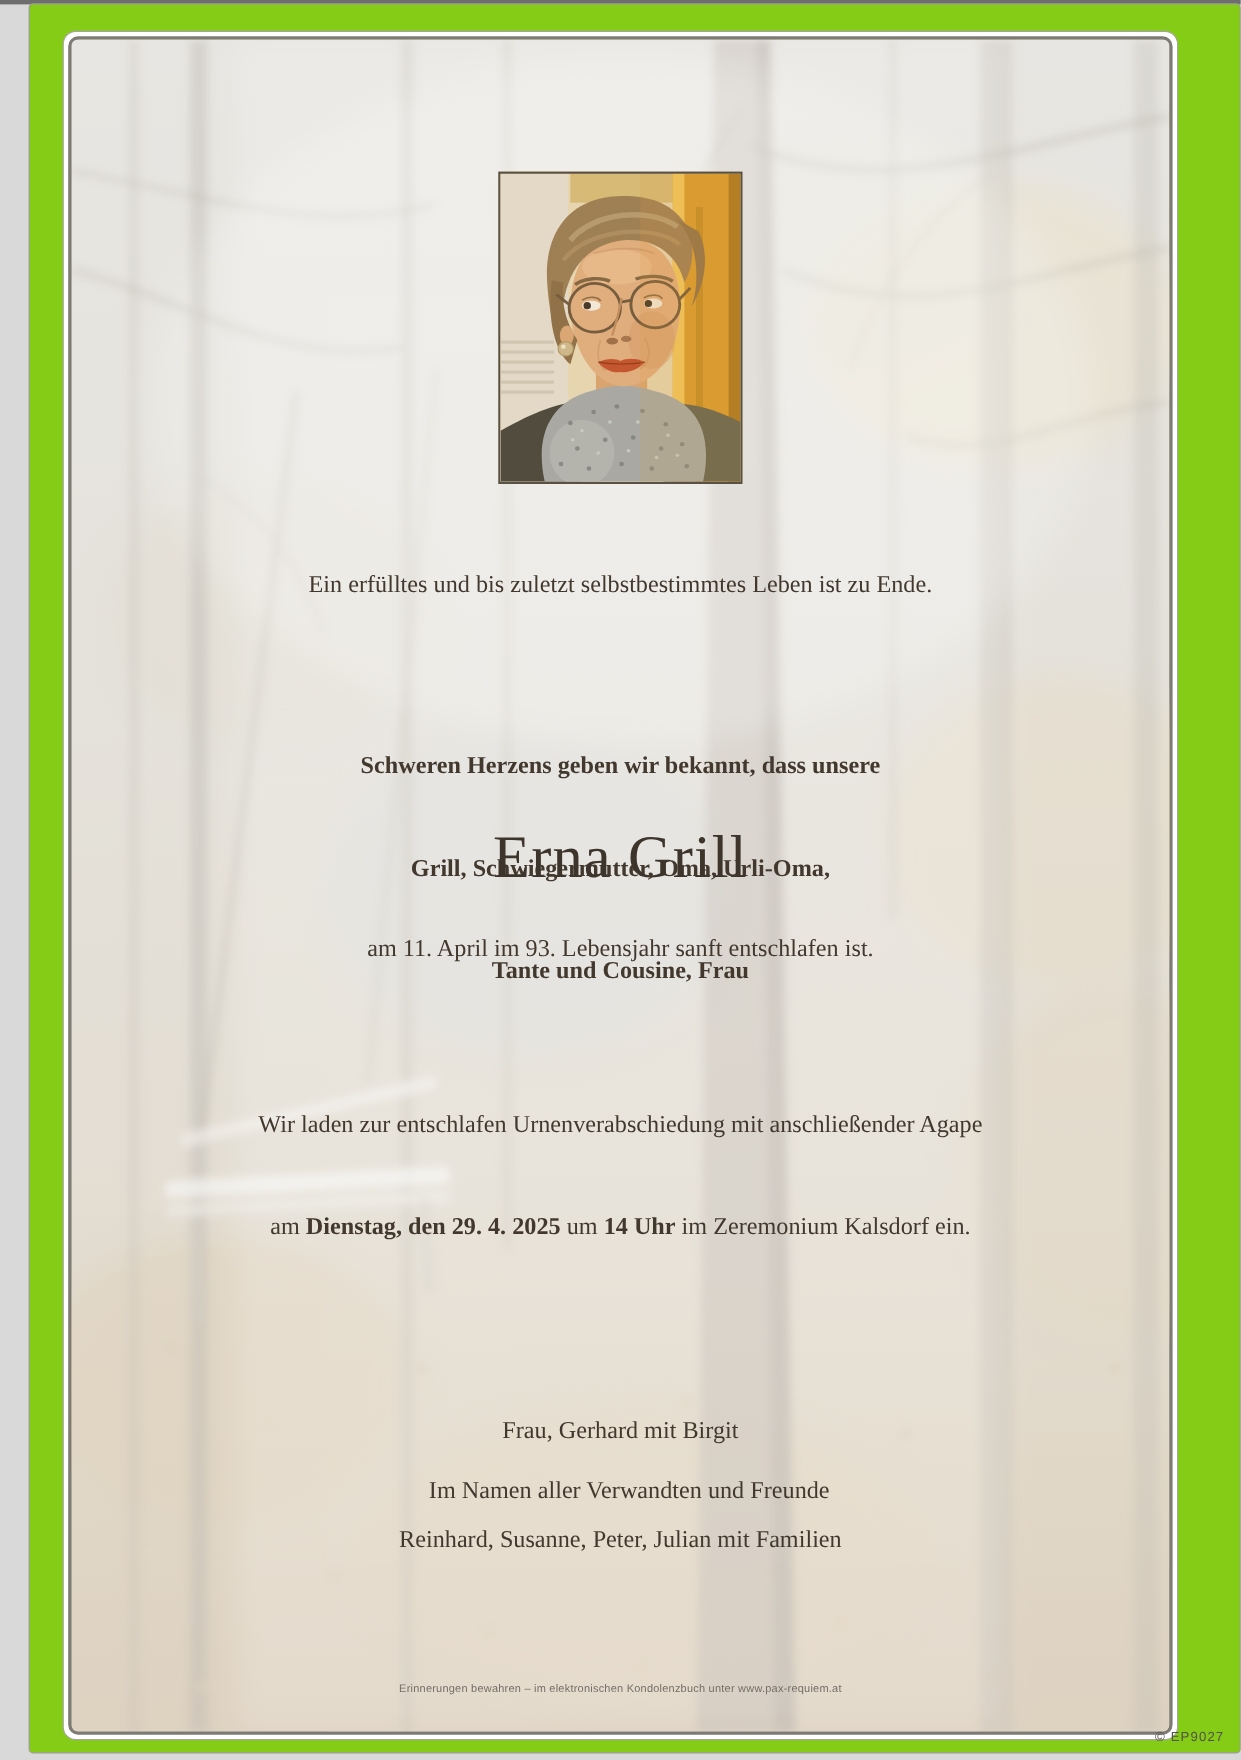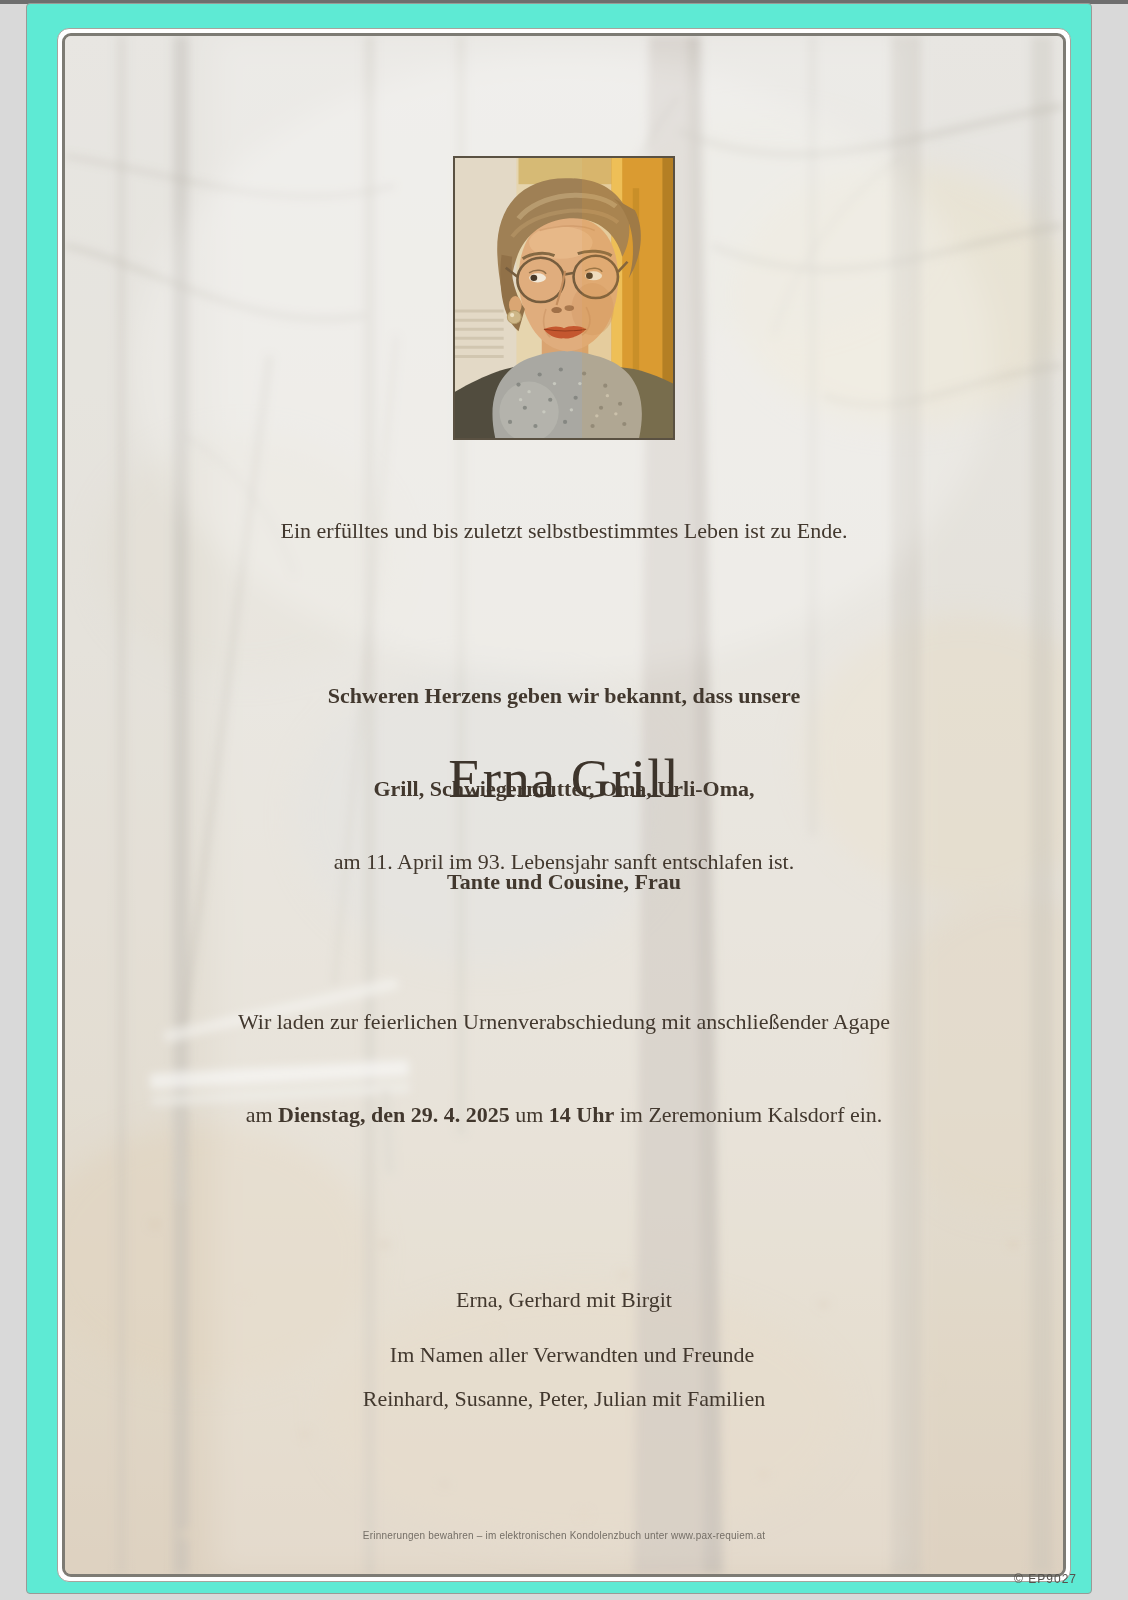--- a/index.html
+++ b/index.html
@@ -5,21 +5,21 @@
   html,body{margin:0;padding:0;}
   body{
     width:1128px;height:1600px;position:relative;
     background:#d9d9d9;
     font-family:"Liberation Serif","DejaVu Serif",serif;
     overflow:hidden;
   }
   .top-edge{position:absolute;left:0;top:0;width:1128px;height:4px;background:#6e6e6e;}
   .page{
     position:absolute;left:26px;top:3px;width:1064px;height:1589px;
-    background:#5eead4;border:1px solid #9a9a96;border-radius:4px;
+    background:#84cc16;border:1px solid #9a9a96;border-radius:4px;padding-left:36px;
   }
   .card-outer{
     position:absolute;left:30px;top:24px;width:1012px;height:1552px;
     border:1px solid #a6a49e;border-radius:12px;background:#ffffff;
   }
   .card-inner{
     position:absolute;left:4px;top:4px;right:4px;bottom:4px;
     border:3px solid #7d7b74;border-radius:9px;overflow:hidden;
     background:#d4d0c7;
   }
@@ -256,27 +256,27 @@
           <div>Schweren Herzens geben wir bekannt, dass unsere</div>
           <div>Grill, Schwiegermutter, Oma, Urli-Oma,</div>
           <div>Tante und Cousine, Frau</div>
         </div>
 
         <p class="tline name">Erna Grill</p>
 
         <p class="tline death">am 11. April im 93. Lebensjahr sanft entschlafen ist.</p>
 
         <div class="tline invite">
-          <div>Wir laden zur feierlichen Urnenverabschiedung mit anschließender Agape</div>
+          <div>Wir laden zur entschlafen Urnenverabschiedung mit anschließender Agape</div>
           <div><span>am </span><b>Dienstag, den 29. 4. 2025</b><span> um </span><b>14 Uhr</b><span> im Zeremonium Kalsdorf ein.</span></div>
         </div>
 
 
         <div class="tline mourners">
-          <div>Erna, Gerhard mit Birgit</div>
+          <div>Frau, Gerhard mit Birgit</div>
           <div>Reinhard, Susanne, Peter, Julian mit Familien</div>
         </div>
 
         <p class="tline inname">Im Namen aller Verwandten und Freunde</p>
 
         <div class="tline footer">
           <div>Erinnerungen bewahren – im elektronischen Kondolenzbuch unter www.pax-requiem.at</div>
           
         </div>
 

